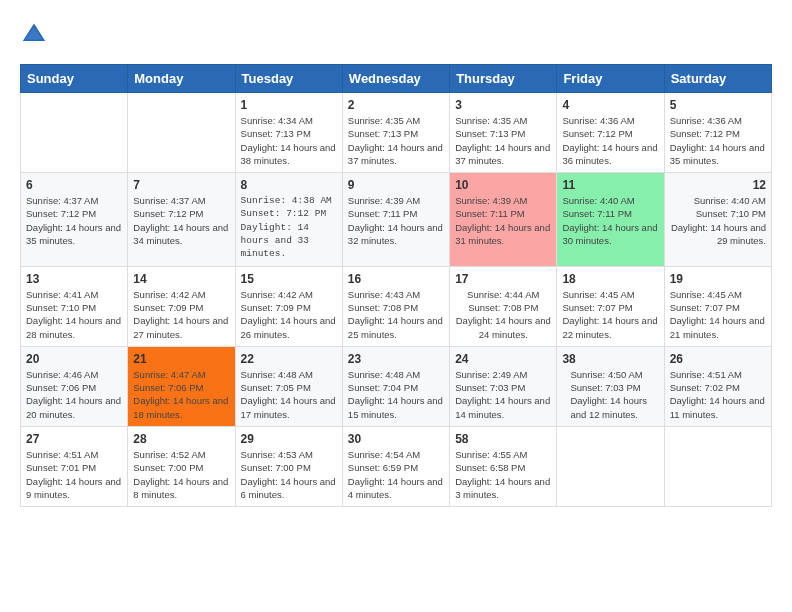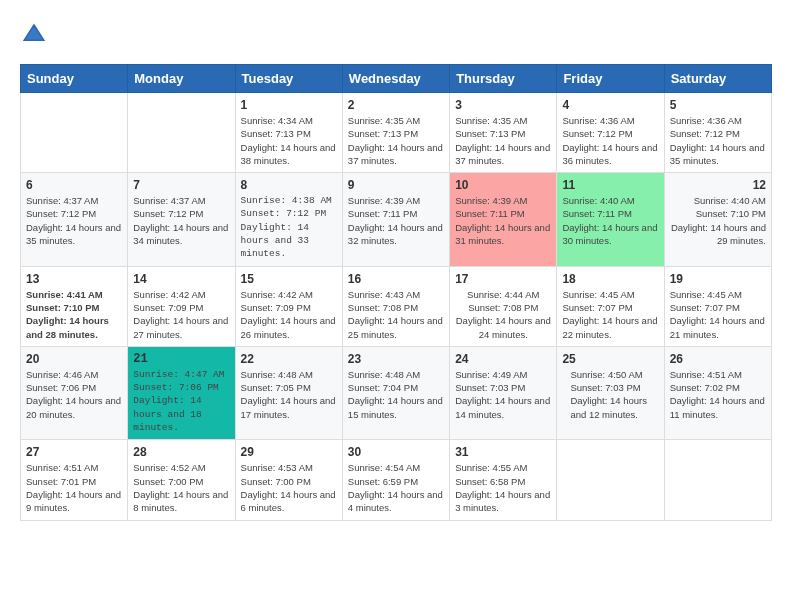--- a/index.html
+++ b/index.html
@@ -201,21 +201,21 @@
         <td style="background: rgb(247, 248, 250); text-align: right;">
           <div class="day-number">12</div>
           <div class="day-info" style="white-space: pre-line;">Sunrise: 4:40 AM
 Sunset: 7:10 PM
 Daylight: 14 hours and 29 minutes.</div>
         </td>
       </tr>
       <tr>
         <td>
           <div class="day-number">13</div>
-          <div class="day-info" style="white-space: pre-line; font-weight: bold;">Sunrise: 4:41 AM
+          <div class="day-info" style="white-space: pre-line;">Sunrise: 4:41 AM
 Sunset: 7:10 PM
 Daylight: 14 hours and 28 minutes.</div>
         </td>
         <td>
           <div class="day-number">14</div>
           <div class="day-info" style="white-space: pre-line;">Sunrise: 4:42 AM
 Sunset: 7:09 PM
 Daylight: 14 hours and 27 minutes.</div>
         </td>
         <td>
@@ -249,46 +249,46 @@
 Daylight: 14 hours and 21 minutes.</div>
         </td>
       </tr>
       <tr>
         <td style="background: rgb(247, 248, 250);">
           <div class="day-number">20</div>
           <div class="day-info" style="white-space: pre-line;">Sunrise: 4:46 AM
 Sunset: 7:06 PM
 Daylight: 14 hours and 20 minutes.</div>
         </td>
-        <td style="background: #14b8a6; font-family: Liberation Mono, monospace;">
+        <td style="background: #f97316;">
           <div class="day-number">21</div>
           <div class="day-info" style="white-space: pre-line;">Sunrise: 4:47 AM
 Sunset: 7:06 PM
 Daylight: 14 hours and 18 minutes.</div>
         </td>
         <td style="background: rgb(247, 248, 250);">
           <div class="day-number">22</div>
           <div class="day-info" style="white-space: pre-line;">Sunrise: 4:48 AM
 Sunset: 7:05 PM
 Daylight: 14 hours and 17 minutes.</div>
         </td>
         <td style="background: rgb(247, 248, 250); margin-left: 44px;">
           <div class="day-number">23</div>
           <div class="day-info" style="white-space: pre-line;">Sunrise: 4:48 AM
 Sunset: 7:04 PM
 Daylight: 14 hours and 15 minutes.</div>
         </td>
         <td style="background: rgb(247, 248, 250); margin-top: 33px;">
           <div class="day-number">24</div>
-          <div class="day-info" style="white-space: pre-line;">Sunrise: 4:49 AM
+          <div class="day-info" style="white-space: pre-line;">Sunrise: 2:49 AM
 Sunset: 7:03 PM
 Daylight: 14 hours and 14 minutes.</div>
         </td>
         <td style="background: rgb(247, 248, 250);">
-          <div class="day-number">25</div>
+          <div class="day-number">38</div>
           <div class="day-info" style="white-space: pre-line; margin-left: 8px;">Sunrise: 4:50 AM
 Sunset: 7:03 PM
 Daylight: 14 hours and 12 minutes.</div>
         </td>
         <td style="background: rgb(247, 248, 250);">
           <div class="day-number">26</div>
           <div class="day-info" style="white-space: pre-line;">Sunrise: 4:51 AM
 Sunset: 7:02 PM
 Daylight: 14 hours and 11 minutes.</div>
         </td>
@@ -312,21 +312,21 @@
 Sunset: 7:00 PM
 Daylight: 14 hours and 6 minutes.</div>
         </td>
         <td>
           <div class="day-number">30</div>
           <div class="day-info" style="white-space: pre-line;">Sunrise: 4:54 AM
 Sunset: 6:59 PM
 Daylight: 14 hours and 4 minutes.</div>
         </td>
         <td>
-          <div class="day-number">31</div>
+          <div class="day-number">58</div>
           <div class="day-info" style="white-space: pre-line;">Sunrise: 4:55 AM
 Sunset: 6:58 PM
 Daylight: 14 hours and 3 minutes.</div>
         </td>
         <td class="empty-cell"></td>
         <td class="empty-cell"></td>
       </tr>
     </tbody>
 </table>
 

